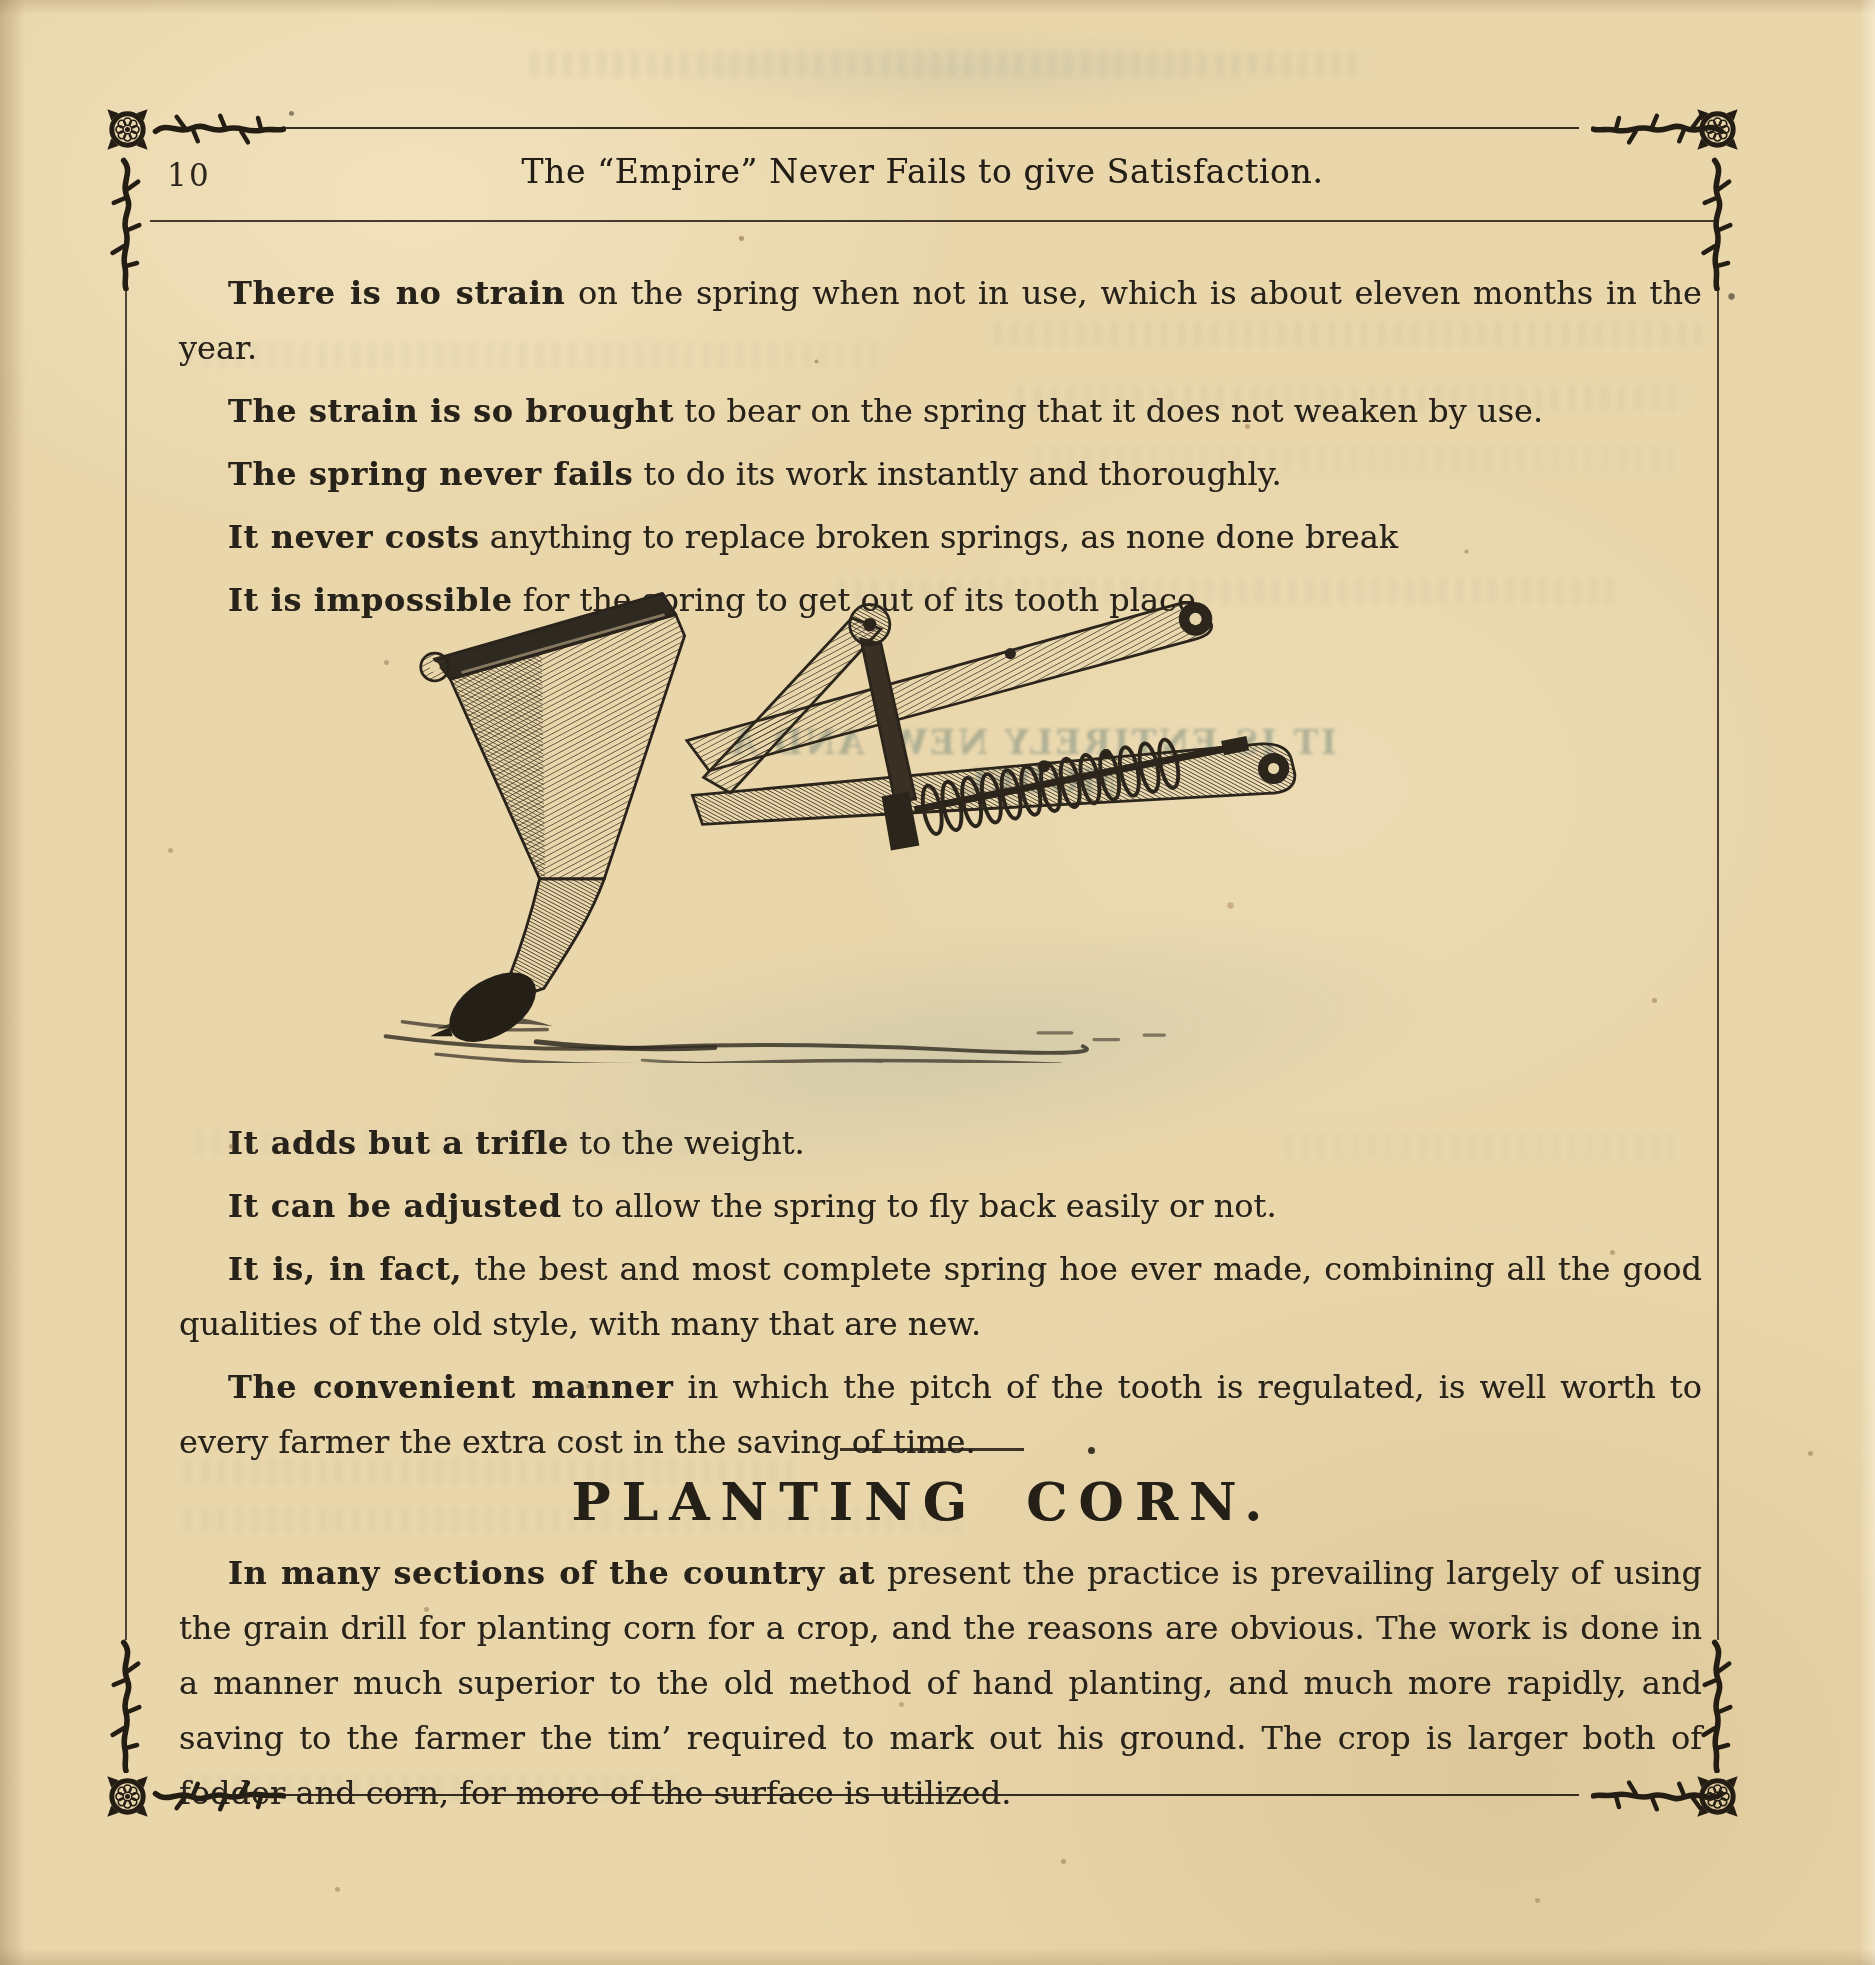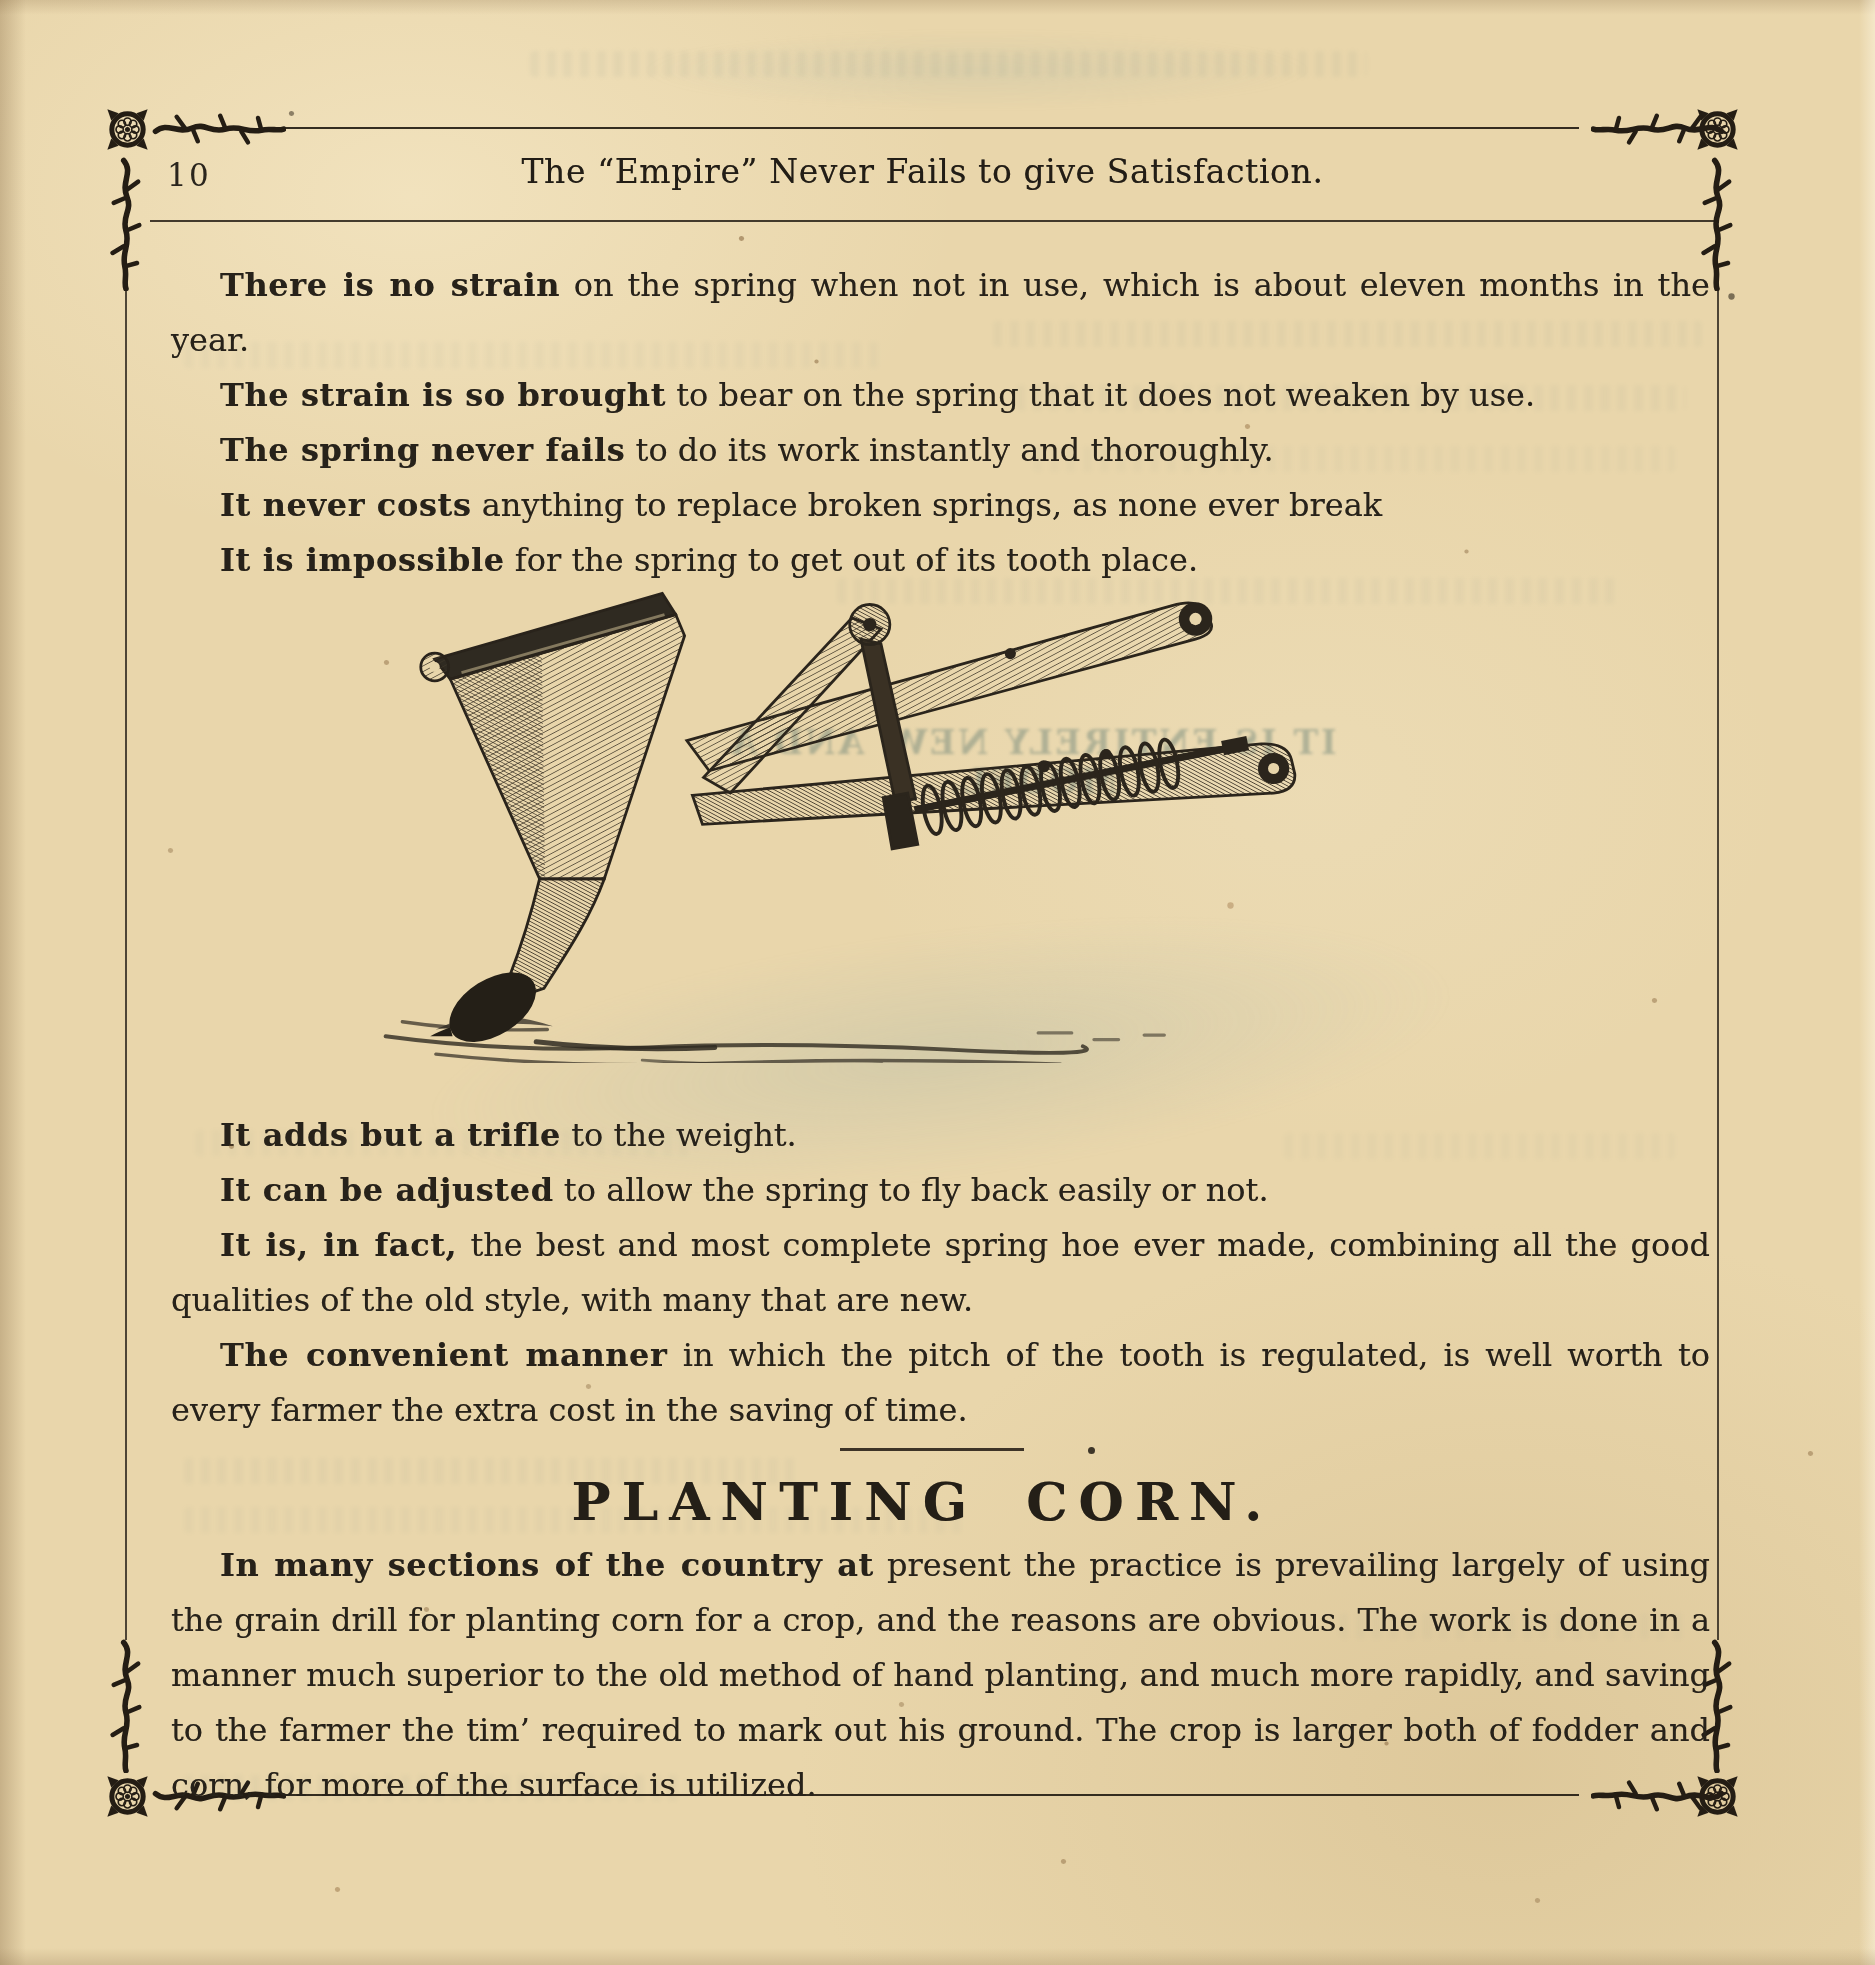--- a/index.html
+++ b/index.html
@@ -52,21 +52,21 @@
   .twig-bl-v{left:146px;top:1639px;transform:rotate(90deg);transform-origin:top left;}
   .twig-br-v{left:1737px;top:1639px;transform:rotate(90deg);transform-origin:top left;}
   
   .pagenum{position:absolute;left:167px;top:157px;font-size:31px;letter-spacing:2.2px;color:#2a251d;}
   .running-title{position:absolute;left:126px;right:157px;top:152px;text-align:center;
       font-size:33px;font-weight:normal;color:#221d16;letter-spacing:0.6px;
       text-shadow:0 0 0.6px rgba(34,29,22,.5);}
   
   .block{position:absolute;left:171px;width:1539px;font-size:32px;line-height:55px;
       text-align:justify;color:#27221a;text-shadow:0 0 0.6px rgba(39,34,26,.35);}
-  .block p{margin:0;text-indent:49px;}
+  .block p{margin:8px;text-indent:49px;}
   .lead{font-weight:bold;letter-spacing:0.6px;}
   .block-top{top:258px;}
   .block-mid{top:1108px;}
   .block-bottom{top:1538px;}
   
   .engraving{position:absolute;left:352px;top:561px;width:982px;height:502px;margin:0;}
   .engraving svg{width:100%;height:100%;}
   
   .divider-rule{left:840px;top:1448px;width:184px;height:2.8px;opacity:.88;}
   .divider-dot{position:absolute;left:1088px;top:1447px;width:7.3px;height:7.3px;border-radius:50%;
@@ -194,21 +194,21 @@
   </div>
 
   <div class="pagenum">10</div>
   <div class="running-title">The “Empire” Never Fails to give Satisfaction.</div>
   <div class="rule head-rule"></div>
 
   <section class="block block-top">
     <p><b class="lead">There is no strain</b><span> on the spring when not in use, which is about eleven months in the year.</span></p>
     <p><b class="lead">The strain is so brought</b><span> to bear on the spring that it does not weaken by use.</span></p>
     <p><b class="lead">The spring never fails</b><span> to do its work instantly and thoroughly.</span></p>
-    <p><b class="lead">It never costs</b><span> anything to replace broken springs, as none ever break</span></p>
+    <p><b class="lead">It never costs</b><span> anything to replace broken springs, as none done break</span></p>
     <p><b class="lead">It is impossible</b><span> for the spring to get out of its tooth place.</span></p>
   </section>
 
   <figure class="engraving" aria-label="Engraving of the Empire spring hoe: funnel-shaped seed boot and curved hoe point in the soil, two flat shank bars with bolt eyes, pivot and coiled spring">
     <svg viewBox="0 0 1760 900">
       <defs>
         <pattern id="hA" width="9" height="9" patternUnits="userSpaceOnUse" patternTransform="rotate(62)">
           <line x1="0" y1="0" x2="0" y2="9" stroke="#3d3528" stroke-width="2.4"></line>
         </pattern>
         <pattern id="hB" width="6" height="6" patternUnits="userSpaceOnUse" patternTransform="rotate(118)">

